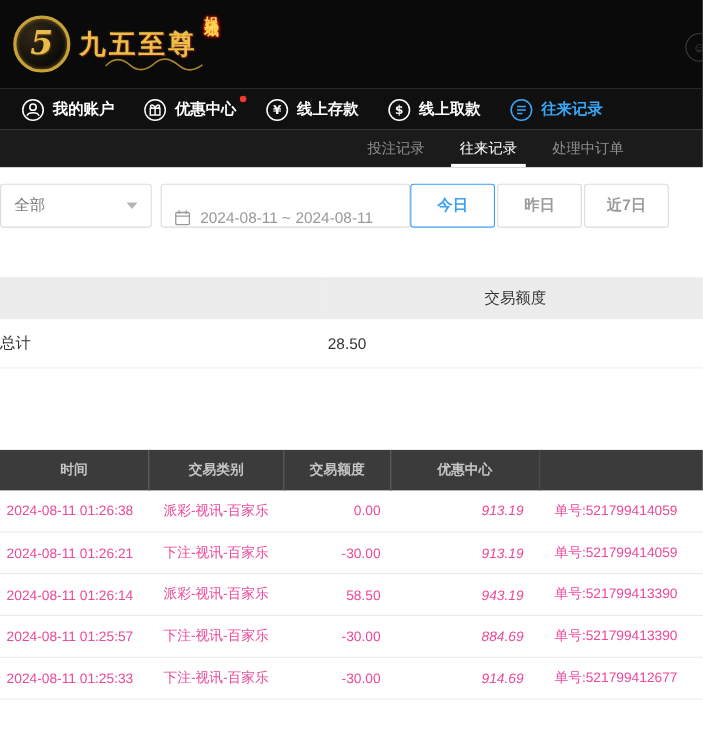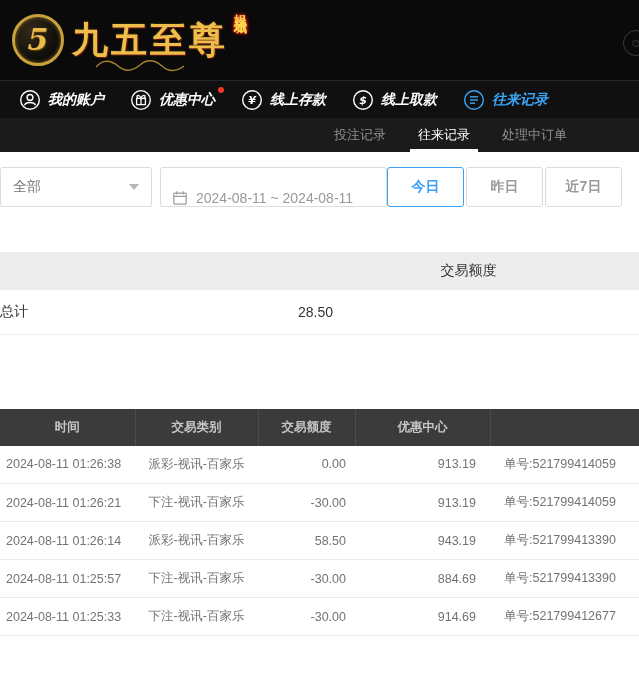--- a/index.html
+++ b/index.html
@@ -21,42 +21,42 @@
     background:radial-gradient(circle at 35% 30%, #33291a 0%, #0c0b08 70%);
     display:flex; align-items:center; justify-content:center;
     box-shadow:0 0 4px rgba(214,168,60,.55) inset;
   }
   .logo-glyph {
     font-family:"DejaVu Serif",serif; font-style:italic; font-weight:bold;
     font-size:30px; color:#e8bc4a; text-shadow:1px 1px 1px #5a3c08; line-height:1;
   }
   .brand-block { margin-left:8px; position:relative; }
   .brand-name {
-    font-family:"DejaVu Serif",serif; font-weight:bold; font-size:36px;
+    font-family:"DejaVu Serif",serif; font-weight:bold; font-size:24px;
     letter-spacing:3px; color:#edbE4a;
     text-shadow:1px 1px 0 #6b1410, 0 0 2px rgba(240,190,70,.4);
     line-height:1.1;
   }
   .brand-flourish { position:absolute; left:22px; bottom:-13px; opacity:.9; }
   .brand-badge {
     writing-mode:vertical-rl; text-orientation:upright;
     font-size:13px; font-weight:bold; letter-spacing:3px; line-height:1;
     color:#ffd84d; text-shadow:0 0 2px #e03020, 0 0 3px #c41f18, 0 0 5px #a81410;
     margin:4px 0 0 6px; align-self:flex-start; height:60px;
   }
   .service-bubble {
     position:absolute; right:-10px; top:30px; width:26px; height:26px;
     border-radius:50%; border:1px solid #3c3c3c; color:#4a4a4a;
     display:flex; align-items:center; justify-content:center; font-size:12px;
   }
 
   
   .nav-bar {
     height:38px; background:#101010; border-top:1px solid #272727;
-    display:flex; align-items:center; padding:0 8px; gap:4px; flex:0 0 auto;font-style:italic;
+    display:flex; align-items:center; padding:0 8px; gap:4px; flex:0 0 auto;
   }
   .nav-item {
     display:flex; align-items:center; gap:7px; color:#ffffff;
     font-size:14px; font-weight:bold; padding:0 11px; height:100%;
     position:relative; cursor:pointer; white-space:nowrap;
   }
   .nav-item.active { color:#39a6f7; }
   .nav-icon { display:flex; align-items:center; }
   .nav-icon svg { display:block; }
   .notification-dot {
@@ -77,21 +77,21 @@
   .subtab.active::after {
     content:""; position:absolute; left:8px; right:8px; bottom:0;
     height:3px; background:#ffffff;
   }
 
   
   .filter-bar {
     display:flex; align-items:center; padding:15px 4px 15px 0; flex:0 0 auto;
   }
   .select-box {
-    width:152px; height:40px; border:1px solid #dcdcdc; border-radius:3px;
+    width:138px; height:40px; border:1px solid #dcdcdc; border-radius:3px;
     display:flex; align-items:center; justify-content:space-between;
     padding:0 12px; color:#777; font-size:14px; background:#fff; cursor:pointer;
   }
   .caret-down {
     width:0; height:0; border-left:5px solid transparent;
     border-right:5px solid transparent; border-top:6px solid #b5b5b5;
   }
   .date-box {
     width:227px; height:40px; border:1px solid #dcdcdc; border-radius:3px;
     display:flex; align-items:flex-end; gap:8px; margin-left:8px;
@@ -121,27 +121,27 @@
 
   
   .tx-wrap { margin-top:74px; flex:0 0 auto; }
   .tx-table { width:100%; border-collapse:collapse; table-layout:fixed; font-size:12.5px; }
   .tx-table thead th {
     background:#3b3b3b; color:#c6c6c6; height:37px; font-weight:bold;
     vertical-align:middle; text-align:center;
   }
   .tx-table thead th + th { border-left:1px solid #4c4c4c; }
   .tx-table tbody td {
-    height:38px; vertical-align:middle; color:#737373;
+    height:38px; vertical-align:middle; color:#ec4899;
     border-bottom:1px solid #ebebeb; background:#fff;
   }
   td.c-time   { text-align:left;  padding-left:6px; white-space:nowrap; }
   td.c-type   { text-align:center; padding:3px 10px; line-height:1.35; }
   td.c-amount { text-align:right; padding-right:9px; }
-  td.c-balance{ text-align:right; padding-right:14px; }
+  td.c-balance{ text-align:right; padding-right:14px;font-style:italic; }
   td.c-note   { text-align:left;  padding-left:14px; white-space:nowrap; }
 </style>
 </head>
 <body>
 
 <div class="screen">
 
   <header class="top-header">
     <div class="logo-circle">
       <span class="logo-glyph">5</span>

